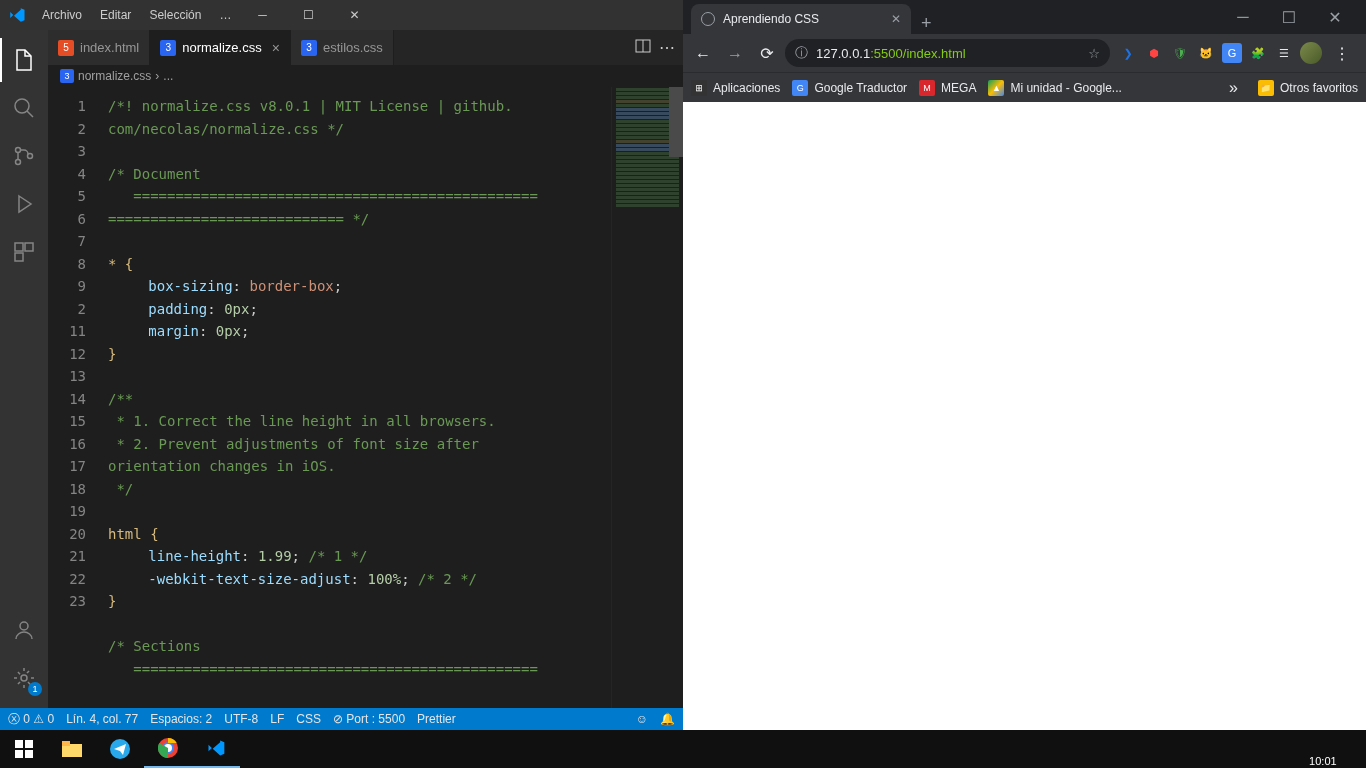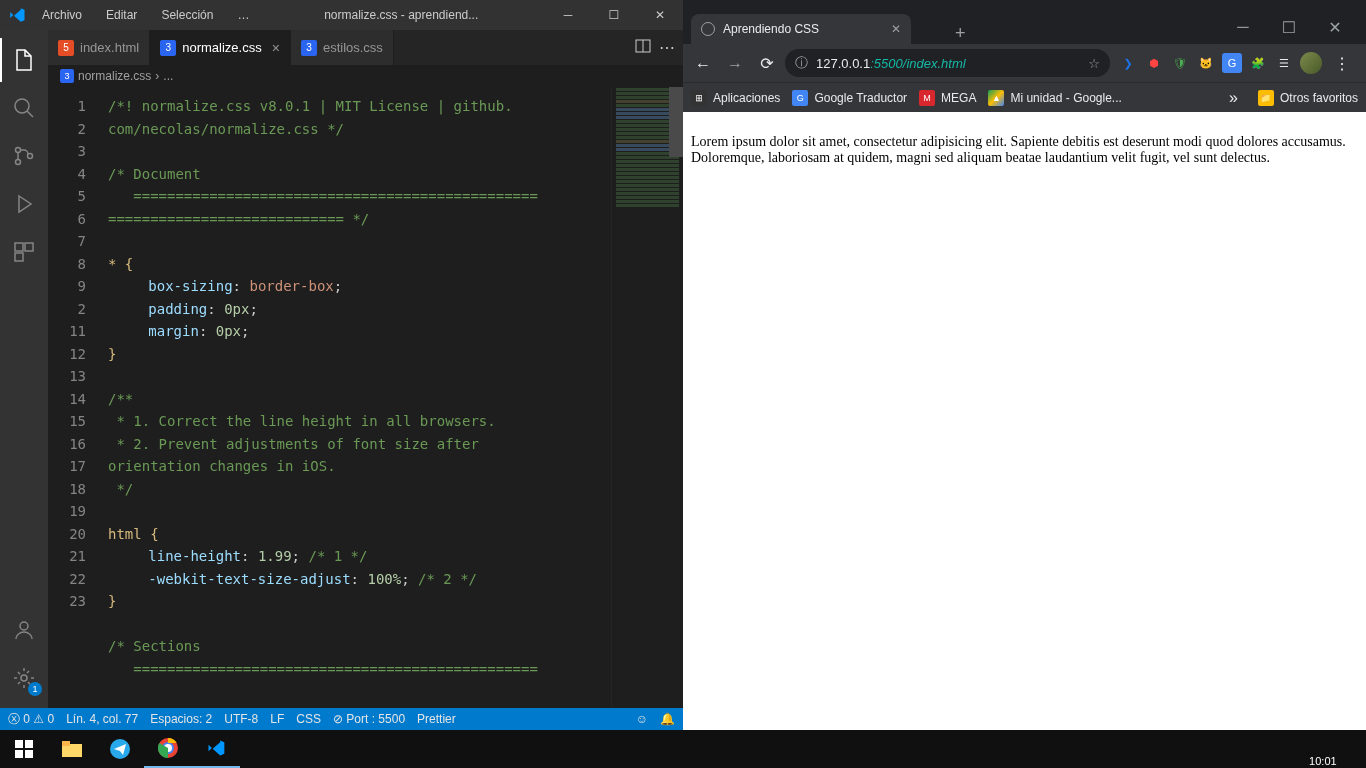--- a/index.html
+++ b/index.html
@@ -3,21 +3,21 @@
 <meta charset="utf-8">
 <style>
 * { margin: 0; padding: 0; box-sizing: border-box; }
 body { font-family: "Segoe UI", sans-serif; width: 1366px; height: 768px; overflow: hidden; background: #1e1e1e; }
 .desktop { display: flex; width: 1366px; height: 730px; }
 
 
 .vscode { width: 683px; height: 730px; background: #1e1e1e; color: #ccc; display: flex; flex-direction: column; }
 .vsc-titlebar { height: 30px; background: #323233; display: flex; align-items: center; font-size: 12px; }
 .vsc-logo { width: 18px; height: 18px; margin: 0 8px; }
-.vsc-menu { display: flex; gap: 8px; }
+.vsc-menu { display: flex; gap: 2px; }
 .vsc-menu-item { padding: 4px 8px; color: #ccc; cursor: pointer; }
 .vsc-titletext { flex: 1; text-align: center; color: #ccc; }
 .vsc-winbtns { display: flex; }
 .vsc-winbtn { width: 46px; height: 30px; display: flex; align-items: center; justify-content: center; color: #ccc; cursor: pointer; }
 .vsc-body { flex: 1; display: flex; overflow: hidden; }
 .vsc-activity { width: 48px; background: #333333; display: flex; flex-direction: column; justify-content: space-between; padding: 8px 0; }
 .vsc-act-group { display: flex; flex-direction: column; gap: 4px; }
 .vsc-act-icon { width: 48px; height: 44px; display: flex; align-items: center; justify-content: center; color: #858585; cursor: pointer; position: relative; }
 .vsc-act-icon.active { color: #fff; }
 .vsc-act-icon.active::before { content:""; position:absolute; left:0; top:0; bottom:0; width:2px; background:#fff; }
@@ -42,33 +42,33 @@
 .minimap { width: 72px; background: #1e1e1e; border-left: 1px solid #2a2a2a; opacity: 0.6; }
 .minimap-line { height: 3px; margin: 1px 4px; background: #3a5a3a; }
 .scroll-ind { position:absolute; right:0; top:0; width:14px; bottom:0; }
 .scroll-thumb { position:absolute; right:0; top:0; width:14px; height:70px; background:#4a4a4a; }
 .vsc-status { height: 22px; background: #007acc; display:flex; align-items:center; font-size: 12px; color:#e5e5e5; padding: 0 8px; gap: 12px; }
 .vsc-status .right { margin-left: auto; display:flex; gap:12px; }
 .badge { position:absolute; bottom:4px; right:6px; background:#007acc; color:#fff; border-radius:50%; width:14px; height:14px; font-size:9px; display:flex; align-items:center; justify-content:center; }
 
 
 .chrome { width: 683px; height: 730px; background: #fff; display: flex; flex-direction: column; }
-.chr-tabs { height: 44px; background: #202124; display:flex; align-items:flex-end; padding: 0 8px; gap: 34px; }
+.chr-tabs { height: 34px; background: #202124; display:flex; align-items:flex-end; padding: 0 8px; }
 .chr-tab { height: 30px; background: #35363a; border-radius: 8px 8px 0 0; display:flex; align-items:center; padding:0 10px; gap:8px; color:#e8eaed; font-size:12px; width: 220px; }
 .chr-tab-icon { width:14px; height:14px; border:1px solid #9aa0a6; border-radius:50%; }
 .chr-tab-close { margin-left:auto; color:#9aa0a6; cursor:pointer; }
 .chr-newtab { color:#9aa0a6; padding:0 10px; font-size:18px; cursor:pointer; }
 .chr-win { margin-left:auto; display:flex; }
 .chr-winbtn { width:46px; height:34px; display:flex; align-items:center; justify-content:center; color:#9aa0a6; cursor:pointer; }
 .chr-toolbar { height: 38px; background: #35363a; display:flex; align-items:center; padding: 0 6px; gap:4px; }
 .chr-navbtn { width:28px; height:28px; display:flex; align-items:center; justify-content:center; color:#9aa0a6; cursor:pointer; border-radius:50%; }
 .chr-navbtn.en { color:#e8eaed; }
 .chr-url { flex:1; height:28px; background:#202124; border-radius:14px; display:flex; align-items:center; padding:0 10px; gap:8px; font-size:13px; color:#e8eaed; }
 .chr-url-info { color:#9aa0a6; }
-.chr-url .path { color:#14b8a6;font-style:italic; }
+.chr-url .path { color:#84cc16; }
 .chr-star { color:#9aa0a6; margin-left:auto; cursor:pointer; }
 .chr-ext { display:flex; gap:6px; padding:0 4px; align-items:center; }
 .chr-ext-icon { width:20px; height:20px; display:flex; align-items:center; justify-content:center; border-radius:3px; font-size:11px; cursor:pointer; }
 .chr-avatar { width:22px; height:22px; border-radius:50%; background: linear-gradient(135deg,#7b8a4a,#4a5a2a); cursor:pointer; }
 .chr-menu-btn { color:#e8eaed; padding:0 6px; cursor:pointer; }
 .chr-bookmarks { height: 30px; background: #35363a; display:flex; align-items:center; padding:0 8px; gap:12px; border-top:1px solid #2a2b2e; }
 .chr-bm { display:flex; align-items:center; gap:6px; font-size:12px; color:#e8eaed; cursor:pointer; }
 .chr-bm-icon { width:16px; height:16px; display:flex; align-items:center; justify-content:center; border-radius:2px; font-size:9px; color:#fff; }
 .chr-bm-more { margin-left:auto; color:#e8eaed; cursor:pointer; }
 .chr-content { flex:1; background:#fff; color:#000; padding: 8px; font-family: "Times New Roman", serif; }
@@ -93,21 +93,20 @@
     <div class="vsc-titlebar">
       <svg class="vsc-logo" viewBox="0 0 24 24">
           <path fill="#0098ff" d="M17 3l5 2v14l-5 2-9-8 9-8zM3 8l4 4-4 4V8z"></path>
         </svg>
       <div class="vsc-menu">
         <span class="vsc-menu-item">Archivo</span>
         <span class="vsc-menu-item">Editar</span>
         <span class="vsc-menu-item">Selección</span>
         <span class="vsc-menu-item">…</span>
       </div>
-      <div class="vsc-titletext">normalize.css - aprendiend...</div>
       <div class="vsc-winbtns">
         <div class="vsc-winbtn">─</div>
         <div class="vsc-winbtn">☐</div>
         <div class="vsc-winbtn">✕</div>
       </div>
     </div>
     <div class="vsc-body">
       <div class="vsc-activity">
         <div class="vsc-act-group">
           <div class="vsc-act-icon active">
@@ -350,21 +349,20 @@
           <span class="chr-bm-icon" style="background:linear-gradient(135deg,#0f9d58,#fbbc04,#4285f4)">▲</span>
           <span>Mi unidad - Google...</span>
         </div>
       <span class="chr-bm-more">»</span>
       <div class="chr-bm" style="margin-left:8px">
           <span class="chr-bm-icon" style="background:#fbbc04">📁</span>
           <span>Otros favoritos</span>
         </div>
     </div>
     <div class="chr-content">
-      <p>Lorem ipsum dolor sit amet, consectetur adipisicing elit. Sapiente debitis est deserunt modi quod dolores accusamus. Doloremque, laboriosam at quidem, magni sed aliquam beatae laudantium velit fugit, vel sunt delectus.</p>
     </div>
   </div>
 </div>
 
 <div class="taskbar">
   <div class="tb-icon">
       <svg width="18" height="18" viewBox="0 0 18 18">
         <rect x="0" y="0" width="8" height="8" fill="#fff"></rect>
         <rect x="10" y="0" width="8" height="8" fill="#fff"></rect>
         <rect x="0" y="10" width="8" height="8" fill="#fff"></rect>

